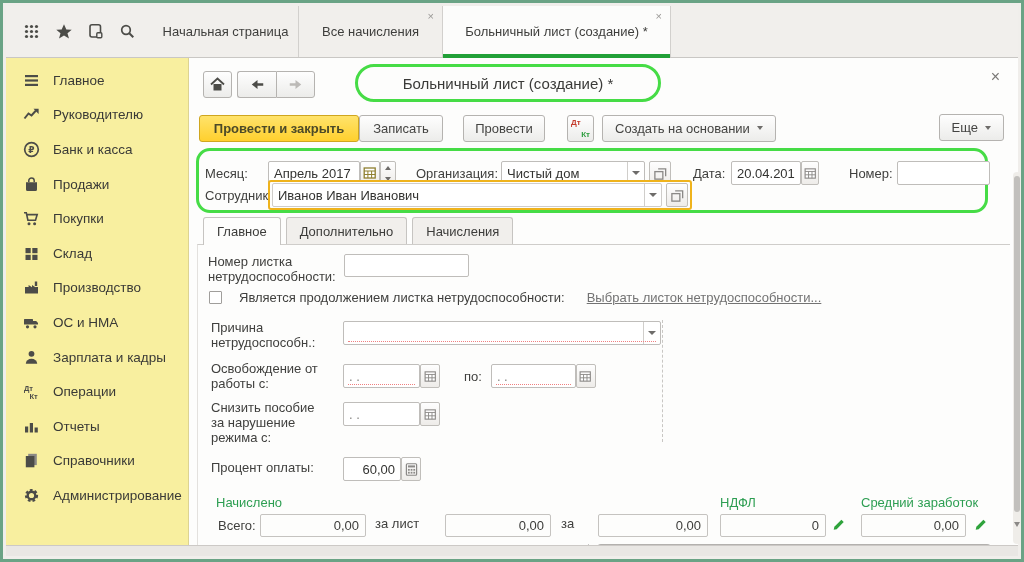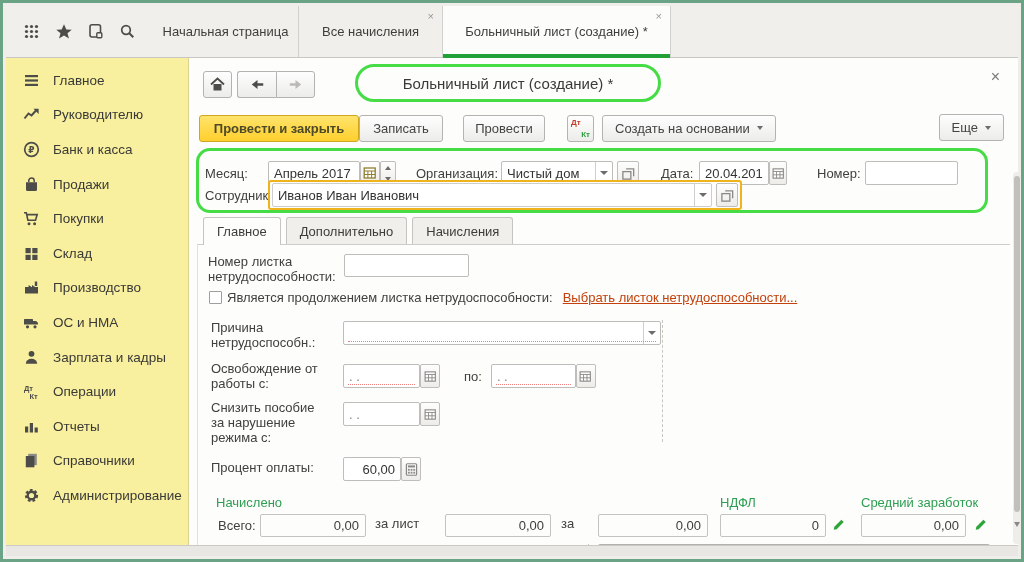--- a/index.html
+++ b/index.html
@@ -67,21 +67,21 @@
 
   .ftabs { position:absolute; left:14px; top:159px; display:flex; height:27px; z-index:2; }
   .ftab { display:flex; align-items:center; padding:0 13px; font-size:13px; color:#3c3c3a; background:#f1efec; border:1px solid #c6c4c1; border-bottom:none; border-radius:3px 3px 0 0; margin-right:5px; cursor:pointer; }
   .ftab.active { background:#fdfdfc; height:28px; }
 
   .panel { position:absolute; left:8px; top:186px; width:813px; height:301px; border-top:1px solid #cfcdca; border-left:1px solid #e3e1de; background:#fdfdfc; }
 
   .plabel { position:absolute; font-size:13px; line-height:15px; color:#40403e; }
   .prow { position:absolute; display:flex; align-items:center; }
   .checkbox { width:13px; height:13px; border:1px solid #a09e9b; background:#fff; border-radius:1px; cursor:pointer; flex:0 0 auto; }
-  .link { font-size:13px; color:#c2410c; text-decoration:underline; cursor:pointer; white-space:nowrap; }
+  .link { font-size:13px; color:#737373; text-decoration:underline; cursor:pointer; white-space:nowrap; }
   .vdash { position:absolute; left:473px; top:262px; height:122px; border-left:1px dashed #c8c6c3; }
 
   .green { color:#2d9e52; font-size:13px; position:absolute; white-space:nowrap; }
   .tlabel { position:absolute; font-size:13px; color:#40403e; white-space:nowrap; }
   .tfld { position:absolute; height:23px; border:1px solid #c5c3c0; border-radius:2px; background:#fdfdfc; font-size:13px; color:#3c3c3a; display:flex; align-items:center; justify-content:flex-end; padding:0 6px; }
   .pencil { position:absolute; cursor:pointer; }
 
   .hscroll { position:absolute; left:395px; top:486px; display:flex; align-items:center; }
   .harrow { width:0; height:0; border-top:4px solid transparent; border-bottom:4px solid transparent; border-right:5px solid #a5a3a0; cursor:pointer; }
   .hthumb { width:394px; height:8px; background:#b3b1ae; border-radius:4px; margin-left:8px; cursor:grab; }
@@ -325,21 +325,21 @@
       </div>
       <div class="spin">
           <span>
             <i class="tri-up"></i>
           </span>
           <span>
             <i class="tri-dn"></i>
           </span>
         </div>
       <span class="flabel" style="margin-left:20px;width:85px">Организация:</span>
-      <div class="fld" style="width:112px">
+      <div class="fld" style="width:144px">
         <span class="val">Чистый дом</span>
         <span class="dd">
             <i></i>
           </span>
       </div>
       <div class="mini" style="margin-left:4px;width:22px">
         <svg width="15" height="15" viewBox="0 0 16 16">
             <rect x="2" y="6" width="8.5" height="8" fill="none" stroke="#8b8987" stroke-width="1.4"></rect>
             <path d="M5.5 3 h8 v8" fill="none" stroke="#8b8987" stroke-width="1.4"></path>
           </svg>
@@ -356,21 +356,21 @@
       </div>
       <span class="flabel" style="margin-left:30px;width:48px">Номер:</span>
       <div class="fld" style="width:93px">
           <span class="val"></span>
         </div>
     </div>
 
     <div class="frow2">
       <span class="flabel" style="width:63px">Сотрудник:</span>
       <div class="emp-ring">
-        <div class="fld" style="width:440px;border-color:#cfcdca">
+        <div class="fld" style="width:390px;border-color:#cfcdca">
           <span class="val">Иванов Иван Иванович</span>
           <span class="dd">
               <i></i>
             </span>
         </div>
         <div class="mini" style="width:22px">
           <svg width="15" height="15" viewBox="0 0 16 16">
               <rect x="2" y="6" width="8.5" height="8" fill="none" stroke="#8b8987" stroke-width="1.4"></rect>
               <path d="M5.5 3 h8 v8" fill="none" stroke="#8b8987" stroke-width="1.4"></path>
             </svg>
@@ -390,21 +390,21 @@
         </div>
     </div>
 
     <div class="panel"></div>
 
     <span class="plabel" style="left:19px;top:196px;width:130px">Номер листка нетрудоспособности:</span>
     <div class="fld" style="position:absolute;left:155px;top:196px;width:125px;height:23px">
         <span class="val"></span>
       </div>
 
-    <div class="prow" style="left:20px;top:232px;gap:5px">
+    <div class="prow" style="left:20px;top:232px;gap:17px">
       <span class="checkbox"></span>
       <span class="plabel" style="position:static">Является продолжением листка нетрудоспособности:</span>
       <span class="link" style="margin-left:5px">Выбрать листок нетрудоспособности...</span>
     </div>
 
     <span class="plabel" style="left:22px;top:262px;width:120px">Причина нетрудоспособн.:</span>
     <div class="fld req" style="position:absolute;left:154px;top:263px;width:318px">
       <span class="val"></span>
       <span class="dd">
           <i></i>

